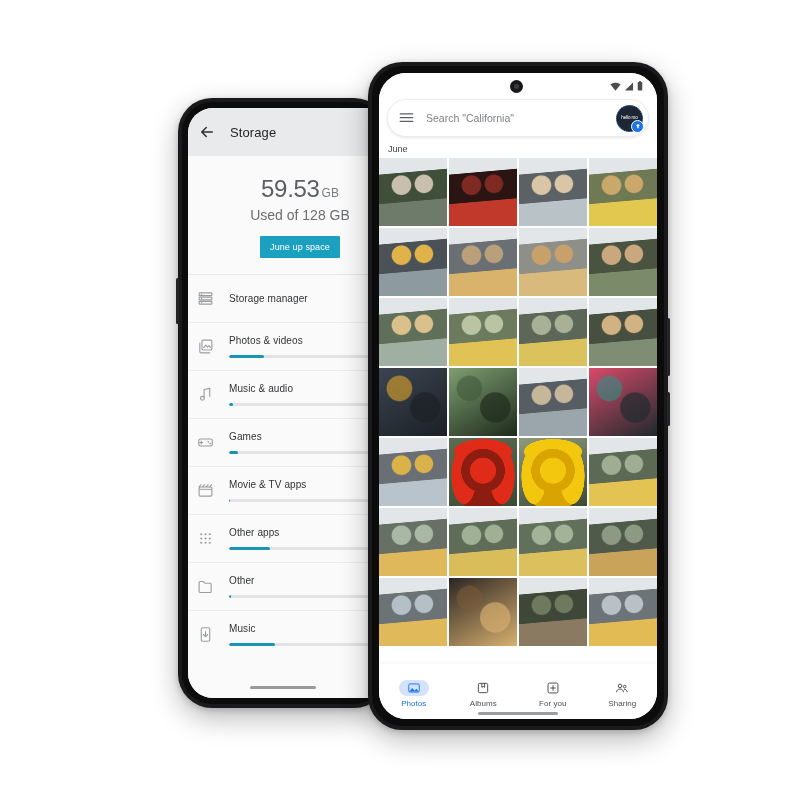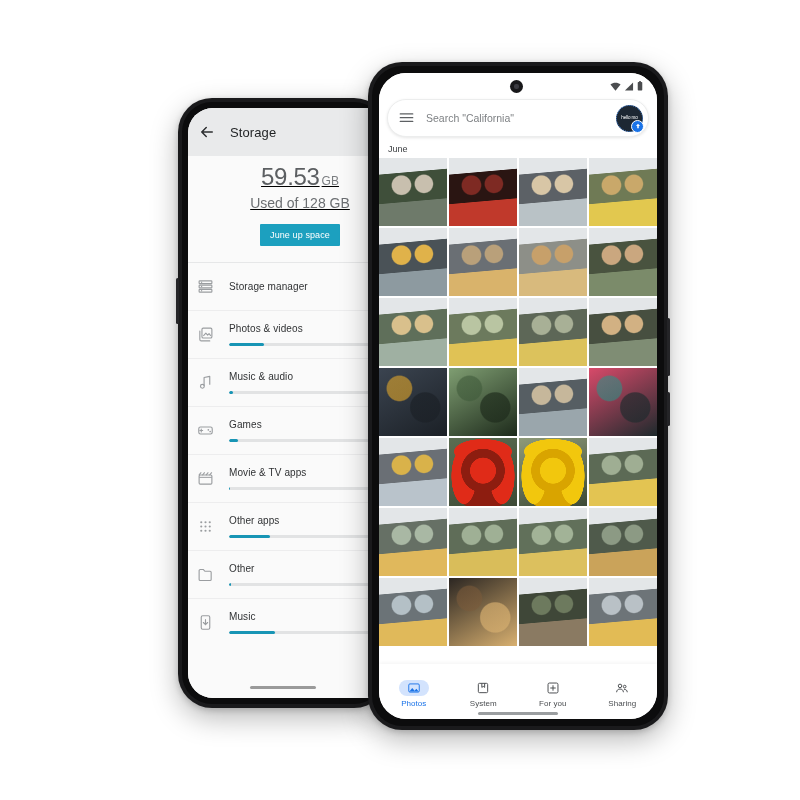--- a/index.html
+++ b/index.html
@@ -105,22 +105,21 @@
   }
 
   .storage-body {
     background: #fafafa;
     height: 542px;
     position: relative;
   }
 
   .usage-block {
     text-align: center;
-    padding-top: 7px;
-    text-decoration: underline;
+    padding-top: 19px;
   }
   .usage-number {
     font-size: 24px;
     color: #5c5f62;
     letter-spacing: -0.3px;
   }
   .usage-unit {
     font-size: 12px;
     color: #7a7d80;
     margin-left: 2px;
@@ -651,21 +650,21 @@
             </span>
             <span class="nav-label">Photos</span>
           </div>
           <div class="nav-item">
             <span class="nav-ico">
               <svg width="14" height="14" class="" viewBox="0 0 24 24">
                 <rect x="4" y="4" width="16" height="16" rx="2" fill="none" stroke="currentColor" stroke-width="1.7"></rect>
                 <path d="M10 4v7l2.4-1.8L14.8 11V4" fill="none" stroke="currentColor" stroke-width="1.7" stroke-linejoin="round"></path>
               </svg>
             </span>
-            <span class="nav-label">System</span>
+            <span class="nav-label">Albums</span>
           </div>
           <div class="nav-item">
             <span class="nav-ico">
               <svg width="14" height="14" class="" viewBox="0 0 24 24">
                 <rect x="3.5" y="3.5" width="17" height="17" rx="2.4" fill="none" stroke="currentColor" stroke-width="1.7"></rect>
                 <path d="M12 8v8M8 12h8" stroke="currentColor" stroke-width="1.7" stroke-linecap="round"></path>
               </svg>
             </span>
             <span class="nav-label">For you</span>
           </div>

